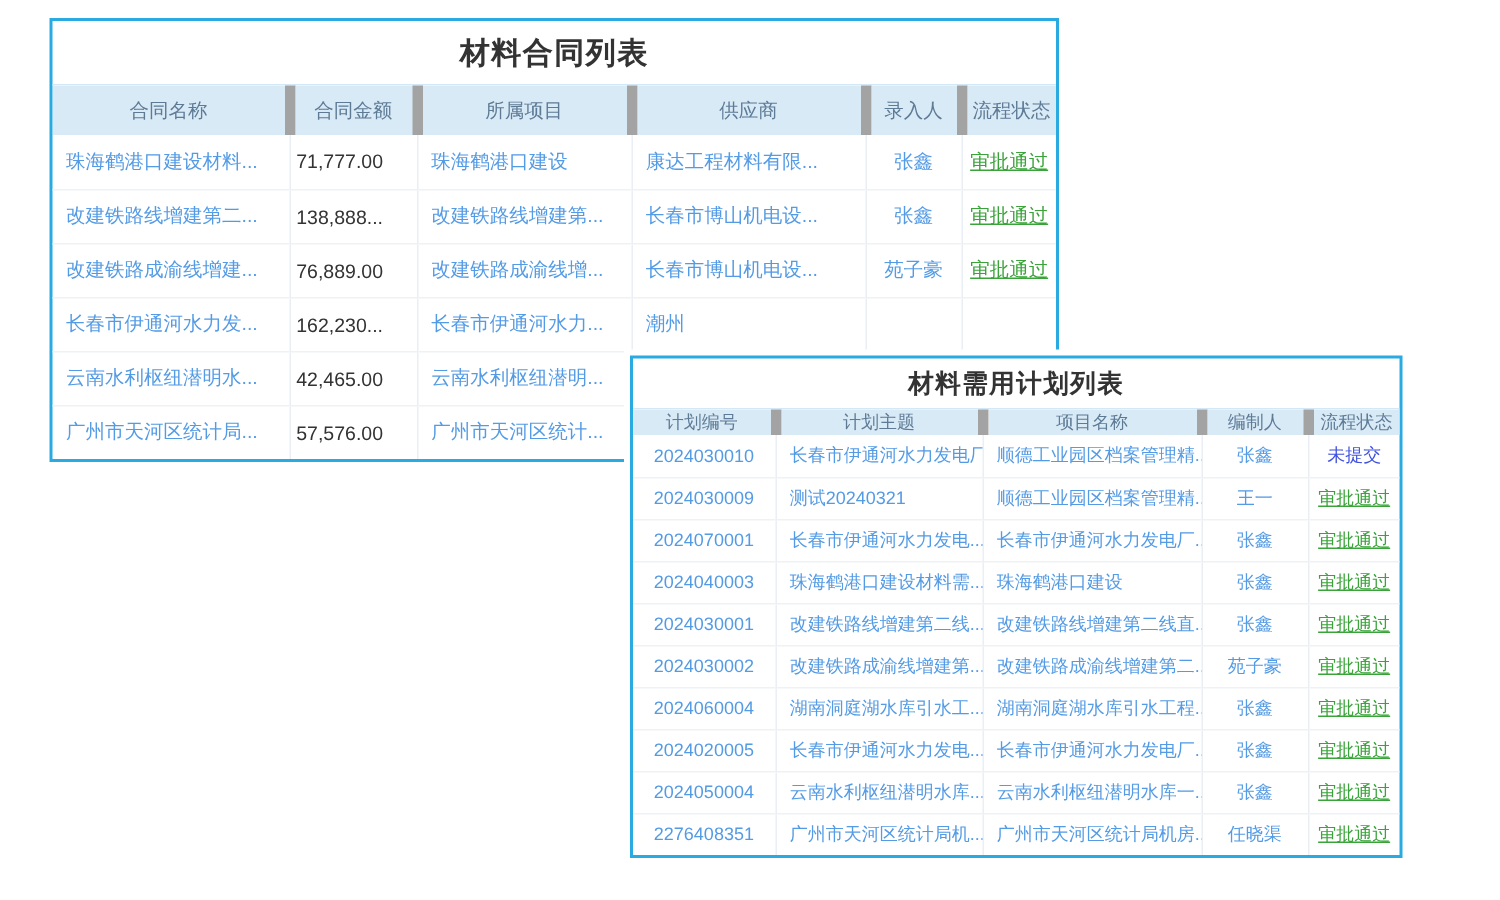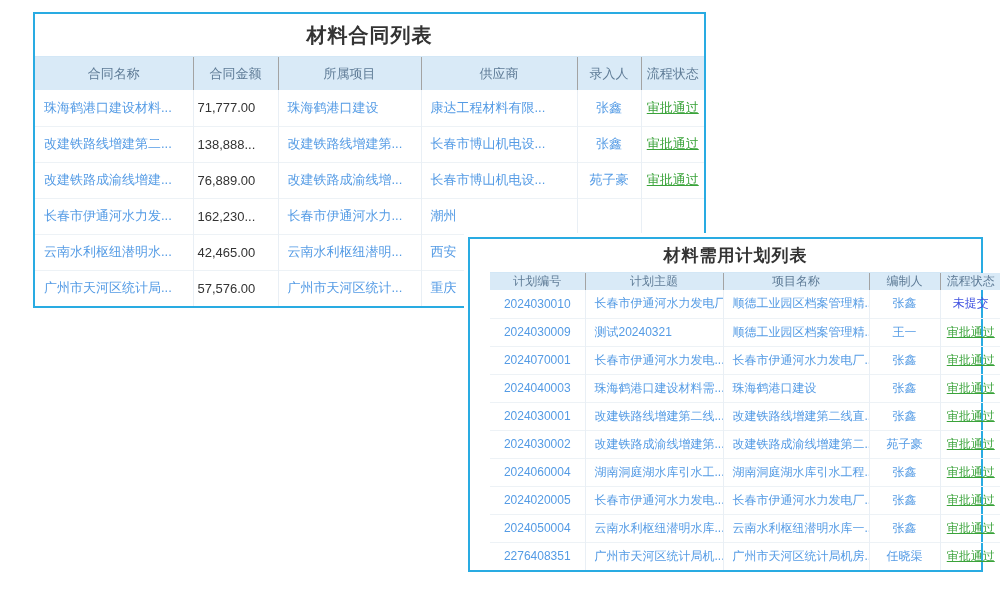--- a/index.html
+++ b/index.html
@@ -36,36 +36,36 @@
     color:var(--header-text);
     font-weight:normal;
     text-align:center;
     white-space:nowrap;overflow:hidden;
   }
   td{
     white-space:nowrap;overflow:hidden;
     padding:0 9px;
     color:var(--dark);
   }
-  th + th{border-left:1px solid #a3a3a3;font-family:Liberation Serif, serif;}
+  th + th{border-left:7px solid #a3a3a3;font-family:Liberation Serif, serif;}
   td + td{border-left:1px solid #e9eff5;}
   tbody tr + tr td{border-top:1px solid #edf2f6;}
   .c-link{color:var(--link);}
   .c-center{text-align:center;padding:0 2px;margin-left:40px;}
   .c-amount{text-align:left;color:var(--dark);padding:0 4px;}
   .state-approved{color:var(--approved);text-decoration:underline;}
   .state-unsubmitted{color:var(--unsubmitted);}
   .state-none{}
 
   #contract-panel{left:33px;top:12px;width:673px;z-index:1;}
   #contract-panel .panel-title{height:43px;font-size:20px;}
   #contract-panel th{height:33px;font-size:13px;}
   #contract-panel td{height:36px;font-size:13px;}
 
-  #plan-panel{left:468px;top:237px;width:515px;z-index:2;box-shadow:0 0 0 4px #ffffff;padding-left:20px;}
+  #plan-panel{left:420px;top:237px;width:515px;z-index:2;box-shadow:0 0 0 4px #ffffff;}
   #plan-panel .panel-title{height:34px;font-size:17px;}
   #plan-panel th{height:16px;font-size:12px;}
   #plan-panel td{height:28px;font-size:12px;}
 </style>
 </head>
 <body>
 
 <div class="panel" id="contract-panel">
   <div class="panel-title">材料合同列表</div>
   <table>

